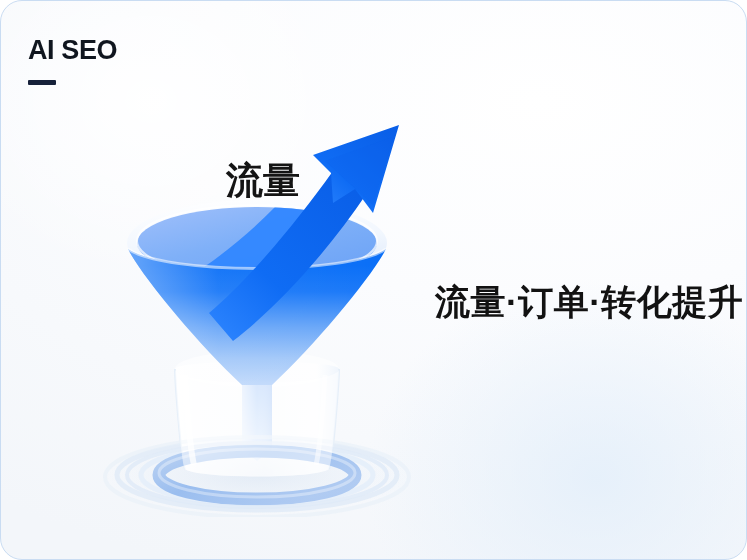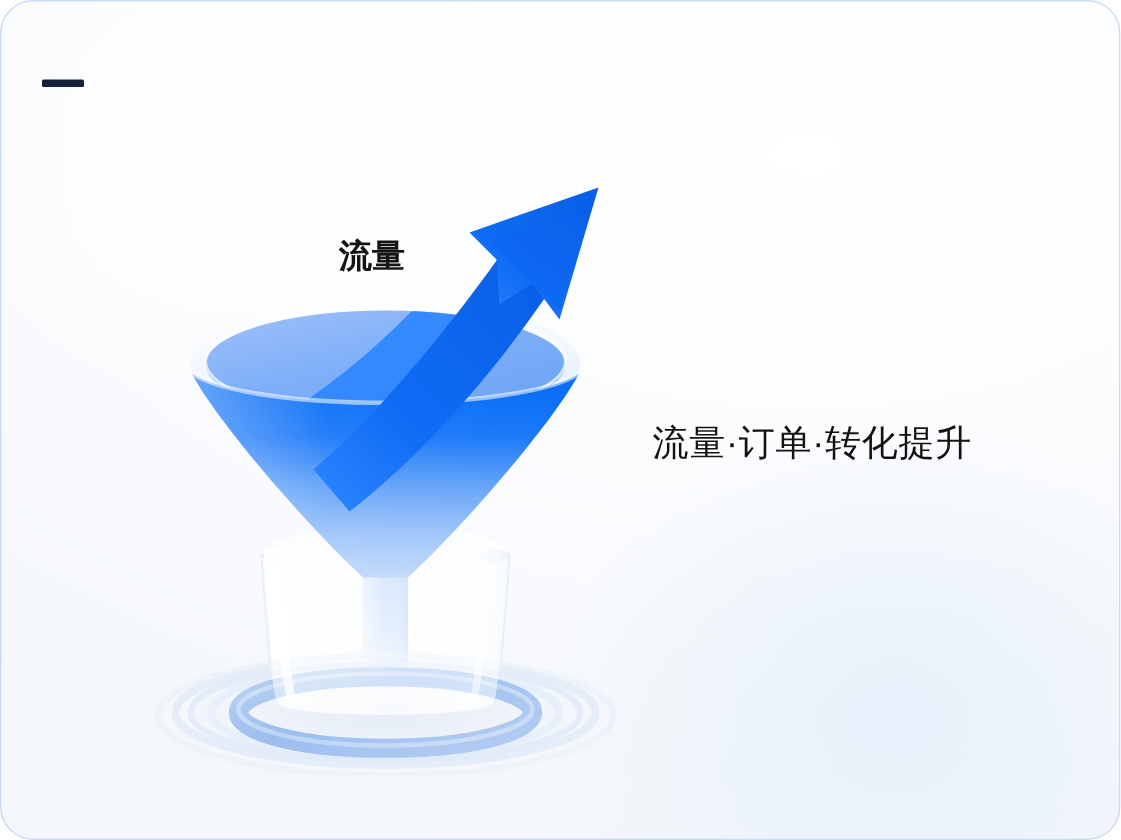--- a/index.html
+++ b/index.html
@@ -63,31 +63,31 @@
     height: 5px;
     border-radius: 1px;
     background: #16213a;
   }
 
   
   #headline {
     position: absolute;
     left: 434px;
     top: 278px;
-    font-size: 24px;
-    font-weight: normal;
+    font-size: 35px;
+    font-weight: bold;
     color: #121212;
     letter-spacing: 0.5px;
     white-space: nowrap;
   }
 
   
   .art-label {
     position: absolute;
-    font-size: 22px;
+    font-size: 37px;
     font-weight: bold;
     color: #141414;
     white-space: nowrap;
     z-index: 40;
   }
   #label-traffic { left: 225px; top: 155px; }
   #label-conversion { left: 227px; top: 433px; }
 
   
   #illustration {
@@ -101,20 +101,21 @@
 </style>
 </head>
 <body>
 
 <div id="canvas">
 
   <div class="bg-haze"></div>
   <div class="bg-haze2"></div>
 
   <div id="title-block">
+    <div id="page-title">AI SEO</div>
     <div id="title-rule"></div>
   </div>
 
   <div id="headline">流量·订单·转化提升</div>
 
   <div id="illustration">
     <svg width="330" height="420" viewBox="0 0 330 420" xmlns="http://www.w3.org/2000/svg">
       <defs>
 
         <linearGradient id="coneGrad" x1="0" y1="0.12" x2="0" y2="1">

